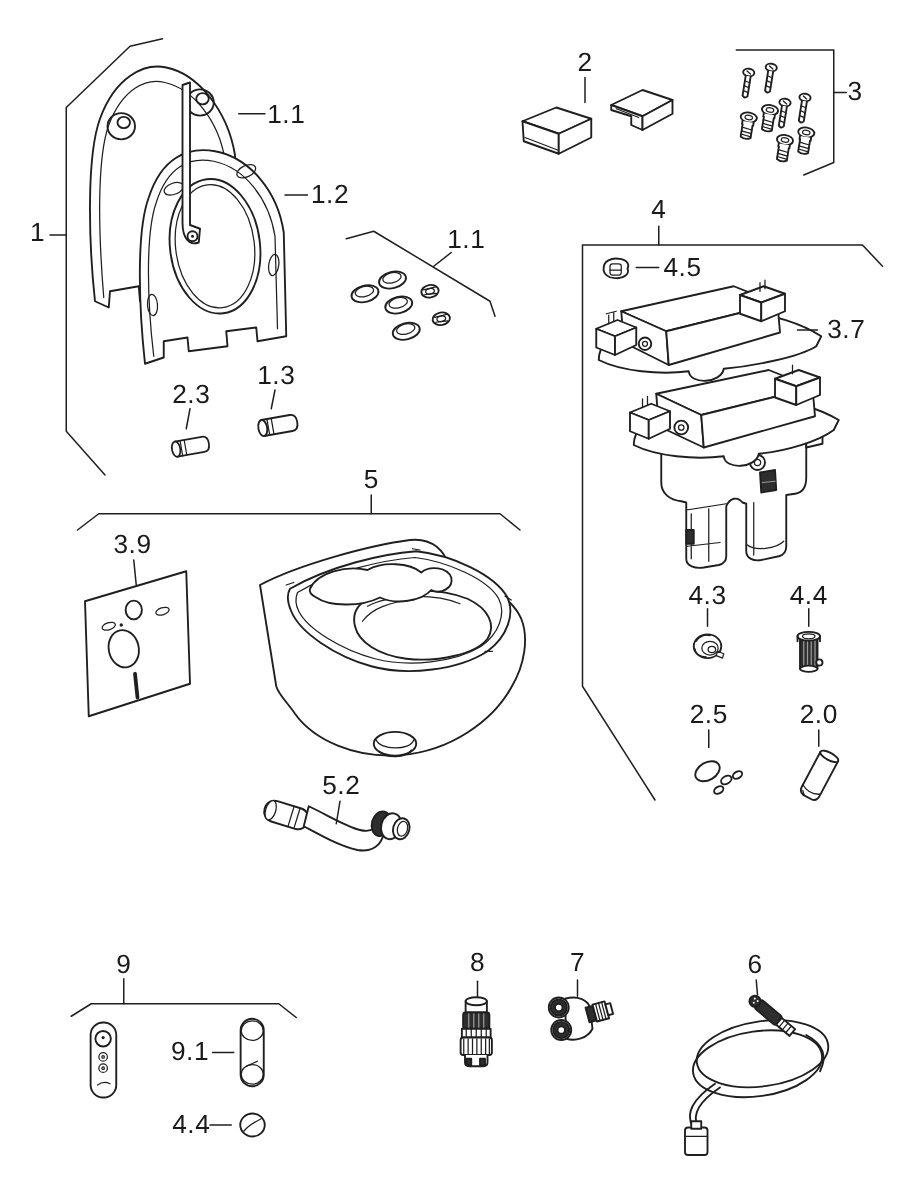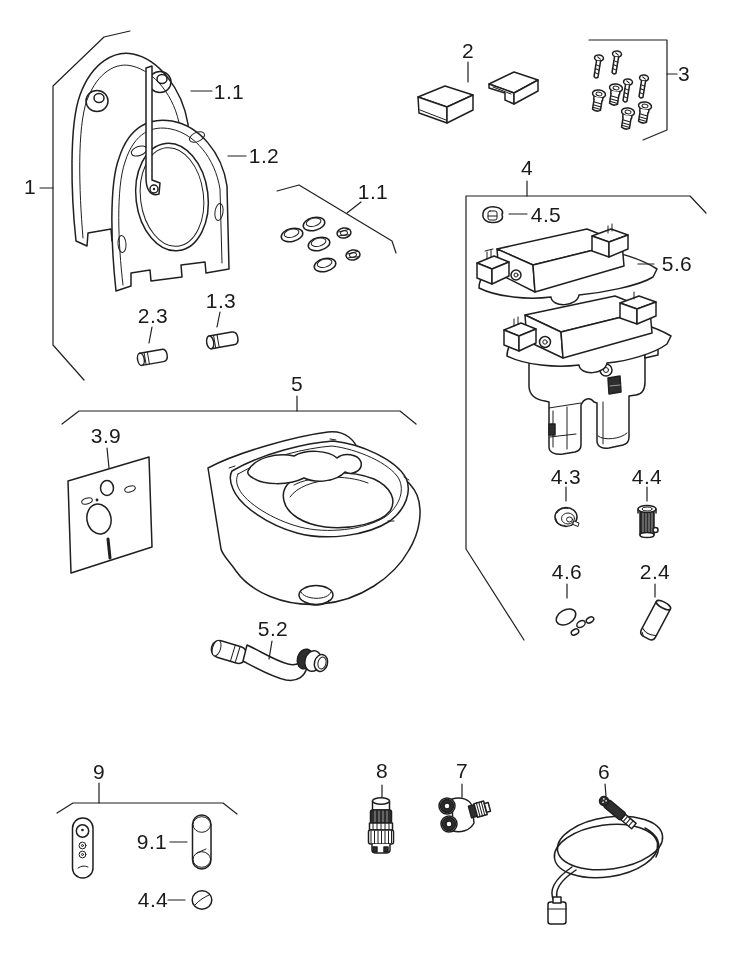--- a/index.html
+++ b/index.html
@@ -371,25 +371,25 @@
 <span class="lbl" style="left:30px;top:187px">1</span>
 <span class="lbl" style="left:229px;top:92px">1.1</span>
 <span class="lbl" style="left:264px;top:156px">1.2</span>
 <span class="lbl" style="left:221px;top:301px">1.3</span>
 <span class="lbl" style="left:153px;top:316px">2.3</span>
 <span class="lbl" style="left:373px;top:192px">1.1</span>
 <span class="lbl" style="left:468px;top:51px">2</span>
 <span class="lbl" style="left:684px;top:74px">3</span>
 <span class="lbl" style="left:527px;top:168px">4</span>
 <span class="lbl" style="left:546px;top:215px">4.5</span>
-<span class="lbl" style="left:677px;top:264px">5.6</span>
+<span class="lbl" style="left:677px;top:264px">3.7</span>
 <span class="lbl" style="left:566px;top:477px">4.3</span>
 <span class="lbl" style="left:647px;top:477px">4.4</span>
-<span class="lbl" style="left:655px;top:572px">2.4</span>
-<span class="lbl" style="left:567px;top:572px">4.6</span>
+<span class="lbl" style="left:655px;top:572px">2.0</span>
+<span class="lbl" style="left:567px;top:572px">2.5</span>
 <span class="lbl" style="left:297px;top:384px">5</span>
 <span class="lbl" style="left:106px;top:436px">3.9</span>
 <span class="lbl" style="left:273px;top:629px">5.2</span>
 <span class="lbl" style="left:604px;top:772px">6</span>
 <span class="lbl" style="left:462px;top:771px">7</span>
 <span class="lbl" style="left:382px;top:771px">8</span>
 <span class="lbl" style="left:99px;top:772px">9</span>
 <span class="lbl" style="left:152px;top:842px">9.1</span>
 <span class="lbl" style="left:153px;top:900px">4.4</span>
 

